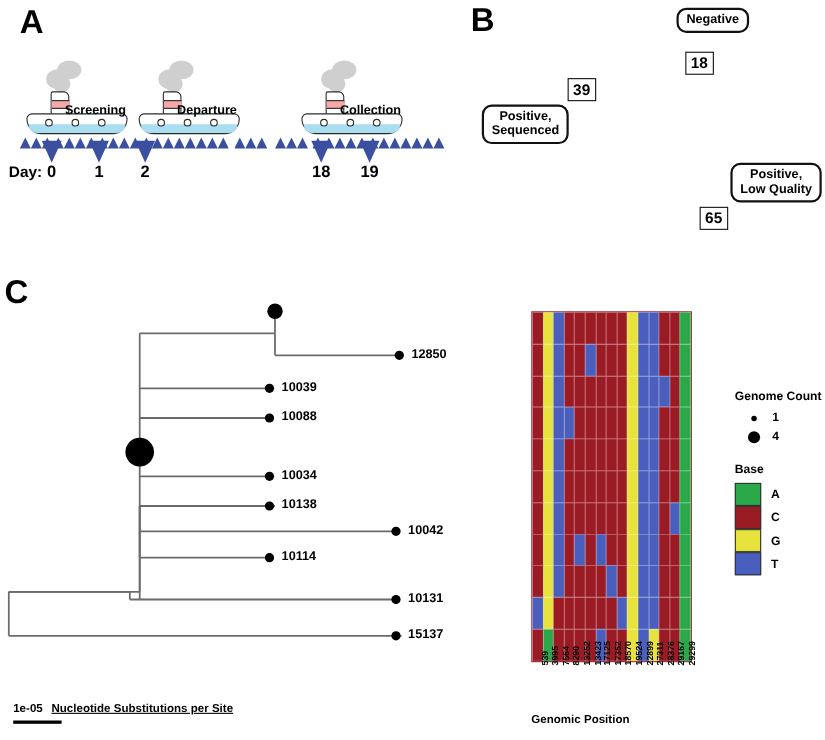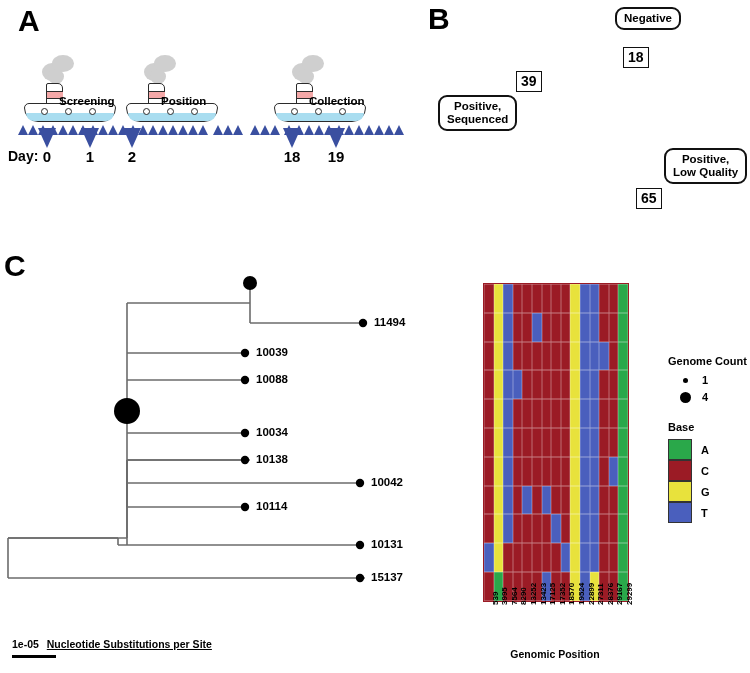--- a/index.html
+++ b/index.html
@@ -47,21 +47,21 @@
   #tree{position:absolute;left:0;top:10px;width:460px;height:400px;}
   .tiplabel{position:absolute;font-size:11.5px;font-weight:bold;white-space:nowrap;}
   #scalebar{position:absolute;left:12px;top:383px;font-size:10.5px;font-weight:bold;white-space:nowrap;}
   #scalebar .bar{position:absolute;left:0;top:17px;width:44px;height:2.6px;background:#000;}
   #heatWrap{position:absolute;left:483px;top:38px;}
   #heat{border:1px solid #9b1b25;display:grid;}
   #heat div{width:100%;height:100%;}
   .xlabels{position:absolute;}
   .xlabels span{position:absolute;font-size:8px;font-weight:bold;
         transform-origin:left top;transform:rotate(-90deg);white-space:nowrap;}
-  #xaxis-title{position:absolute;font-size:10.5px;font-weight:bold;text-align:center;}
+  #xaxis-title{position:absolute;font-size:10.5px;font-weight:bold;}
   #legend{position:absolute;left:668px;top:110px;width:82px;}
   #legend .ltitle{font-size:11px;font-weight:bold;margin-bottom:6px;white-space:nowrap;}
   .sizerow{display:flex;align-items:center;height:24px;}
   .sizerow .dotcell{width:34px;display:flex;justify-content:center;align-items:center;}
   .sizerow .dot{background:#000;border-radius:50%;}
   .sizerow .szlab{font-size:11px;font-weight:bold;}
   .baserow{display:flex;align-items:center;}
   .baserow .swatch{width:24px;height:21px;border:1px solid #333;box-sizing:border-box;}
   .baserow .blab{font-size:11px;font-weight:bold;margin-left:9px;}
 </style>
@@ -114,21 +114,21 @@
       </div>
     <div class="hull">
       <div class="deck"></div>
       <div class="porthole" style="left:16px;"></div>
       <div class="porthole" style="left:40px;"></div>
       <div class="porthole" style="left:64px;"></div>
     </div>
   </div>
 
   <div class="lbl" style="left:59px;top:95px;">Screening</div>
-  <div class="lbl" style="left:161px;top:95px;">Position</div>
+  <div class="lbl" style="left:161px;top:95px;">Departure</div>
   <div class="lbl" style="left:309px;top:95px;">Collection</div>
 
   <div class="sea" style="left:18px;top:122px;width:190px;">
     <svg width="190" height="14" viewBox="0 0 190 14" preserveAspectRatio="none">
       <path d="M0,13 L5,3 L10,13 L15,3 L20,13 L25,3 L30,13 L35,3 L40,13 L45,3 L50,13 L55,3 L60,13 L65,3 L70,13 L75,3 L80,13 L85,3 L90,13 L95,3 L100,13 L105,3 L110,13 L115,3 L120,13 L125,3 L130,13 L135,3 L140,13 L145,3 L150,13 L155,3 L160,13 L165,3 L170,13 L175,3 L180,13 L185,3 L190,13 Z" fill="#3a4fa0"></path>
     </svg>
   </div>
   <div class="sea" style="left:213px;top:122px;width:30px;">
     <svg width="30" height="14" viewBox="0 0 30 14" preserveAspectRatio="none">
       <path d="M0,13 L5,3 L10,13 L15,3 L20,13 L25,3 L30,13 Z" fill="#3a4fa0"></path>
@@ -222,21 +222,21 @@
         <circle cx="360" cy="228" r="4.2"></circle>
         <circle cx="245" cy="252" r="4.2"></circle>
         <circle cx="360" cy="290" r="4.2"></circle>
         <circle cx="360" cy="323" r="4.2"></circle>
 
         <circle cx="250" cy="28" r="7"></circle>
         <circle cx="127" cy="156" r="13"></circle>
       </g>
     </svg>
 
-    <div class="tiplabel" style="left:374px;top:61px;">11494</div>
+    <div class="tiplabel" style="left:374px;top:61px;">12850</div>
     <div class="tiplabel" style="left:256px;top:91px;">10039</div>
     <div class="tiplabel" style="left:256px;top:118px;">10088</div>
     <div class="tiplabel" style="left:256px;top:171px;">10034</div>
     <div class="tiplabel" style="left:256px;top:198px;">10138</div>
     <div class="tiplabel" style="left:371px;top:221px;">10042</div>
     <div class="tiplabel" style="left:256px;top:245px;">10114</div>
     <div class="tiplabel" style="left:371px;top:283px;">10131</div>
     <div class="tiplabel" style="left:371px;top:316px;">15137</div>
 
     <div id="scalebar">

